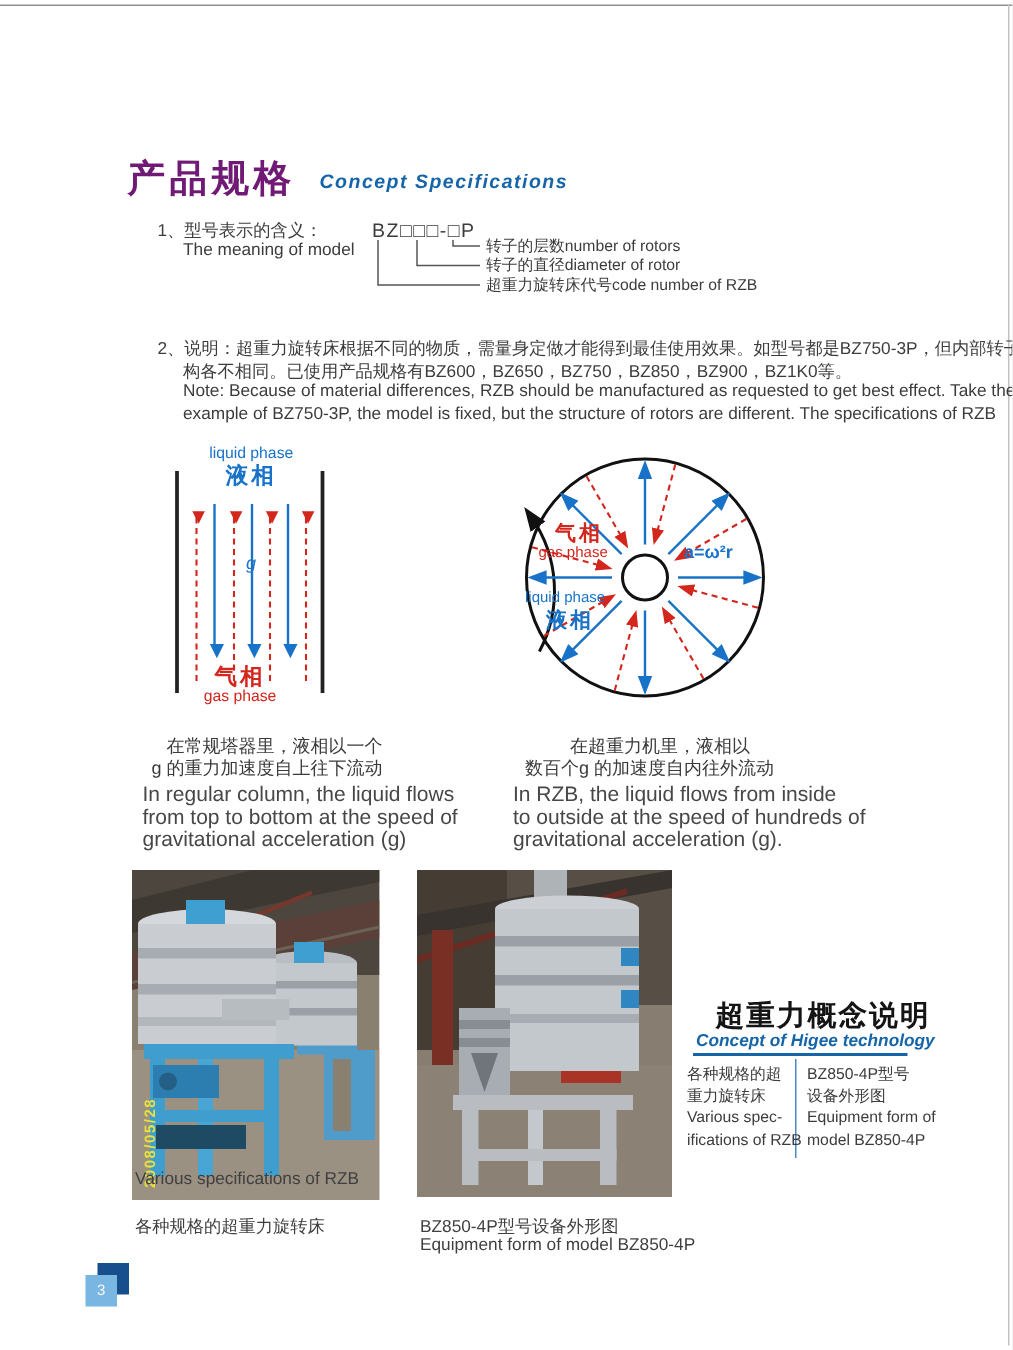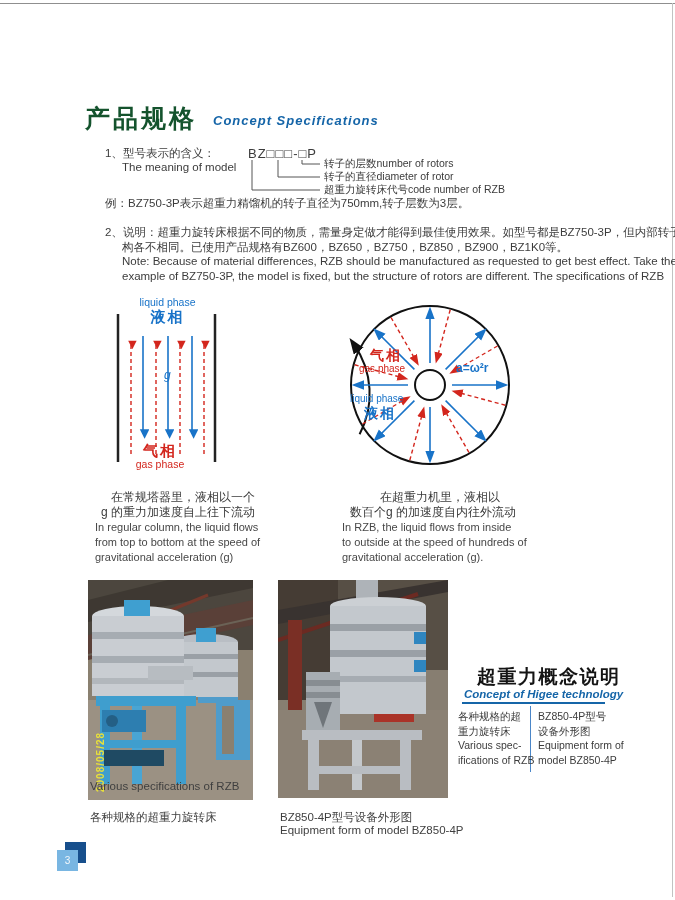--- a/index.html
+++ b/index.html
@@ -4,36 +4,36 @@
 <style>
   html,body { margin:0; padding:0; background:#e8e8e8; }
   #page {
     position:relative; width:675px; height:900px; background:#ffffff;
     font-family:"Liberation Sans", sans-serif; color:#333; overflow:hidden;
     margin:0 auto;
   }
   .abs { position:absolute; }
 
   
-  .title-zh { font-size:25px; font-weight:bold; color:#14532d; letter-spacing:3px; }
+  .title-zh { font-size:25px; font-weight:bold; color:#701a75; letter-spacing:3px; }
   .title-en { font-size:13px; font-style:italic; font-weight:bold; color:#1565a8; letter-spacing:1px; }
 
   
   .t { font-size:11.5px; color:#3c3c3c; white-space:nowrap; }
   .small-label { font-size:10.5px; color:#3c3c3c; white-space:nowrap; }
   .model-code { font-size:13px; color:#3c3c3c; letter-spacing:1px; }
 
   
   .blue-lbl { color:#1873c8; }
   .red-lbl  { color:#d3261d; }
   .ctr { text-align:center; }
 
   
   .cap-zh { font-size:12px; color:#3a3a3a; white-space:nowrap; }
-  .cap-en { font-size:11px; color:#474747; white-space:nowrap; }
+  .cap-en { font-size:14px; color:#474747; white-space:nowrap; }
 
   
   .pcap { font-size:11.5px; color:#3f3f3f; white-space:nowrap; }
 
   
   .concept-title { font-size:19px; font-weight:bold; color:#141414; letter-spacing:1.5px; white-space:nowrap; }
   .concept-sub   { font-size:11.5px; font-style:italic; font-weight:bold; color:#1565a8; white-space:nowrap; }
   .concept-col   { font-size:10.5px; color:#3c3c3c; line-height:14.5px; white-space:nowrap; }
 
   .timestamp {
@@ -69,21 +69,20 @@
   <svg class="abs" style="left:245px; top:160px;" width="76" height="34">
     <path d="M57,0 V4 H75" stroke="#555" stroke-width="1" fill="none"></path>
     <path d="M33,0 V17 H75" stroke="#555" stroke-width="1" fill="none"></path>
     <path d="M7,0  V30 H75" stroke="#555" stroke-width="1" fill="none"></path>
   </svg>
 
   <span class="abs small-label" style="left:324px; top:157px;">转子的层数number of rotors</span>
   <span class="abs small-label" style="left:324px; top:170px;">转子的直径diameter of rotor</span>
   <span class="abs small-label" style="left:324px; top:183px;">超重力旋转床代号code number of RZB</span>
 
-  <span class="abs t" style="left:105px; top:196px;">例：BZ750-3P表示超重力精馏机的转子直径为750mm,转子层数为3层。</span>
 
   <span class="abs t" style="left:105px; top:225px;">2、说明：超重力旋转床根据不同的物质，需量身定做才能得到最佳使用效果。如型号都是BZ750-3P，但内部转子结</span>
   <span class="abs t" style="left:122px; top:240px;">构各不相同。已使用产品规格有BZ600，BZ650，BZ750，BZ850，BZ900，BZ1K0等。</span>
   <span class="abs t" style="left:122px; top:255px;">Note: Because of material differences, RZB should be manufactured as requested to get best effect. Take the</span>
   <span class="abs t" style="left:122px; top:270px;">example of BZ750-3P, the model is fixed, but the structure of rotors are different. The specifications of RZB</span>
 
   <div class="abs" style="left:92px; top:298px; width:230px; height:182px;">
     <svg width="230" height="182" style="position:absolute; left:0; top:0;">
       <defs>
         <marker id="redUp" markerWidth="8" markerHeight="8" refX="3" refY="2" orient="auto">

